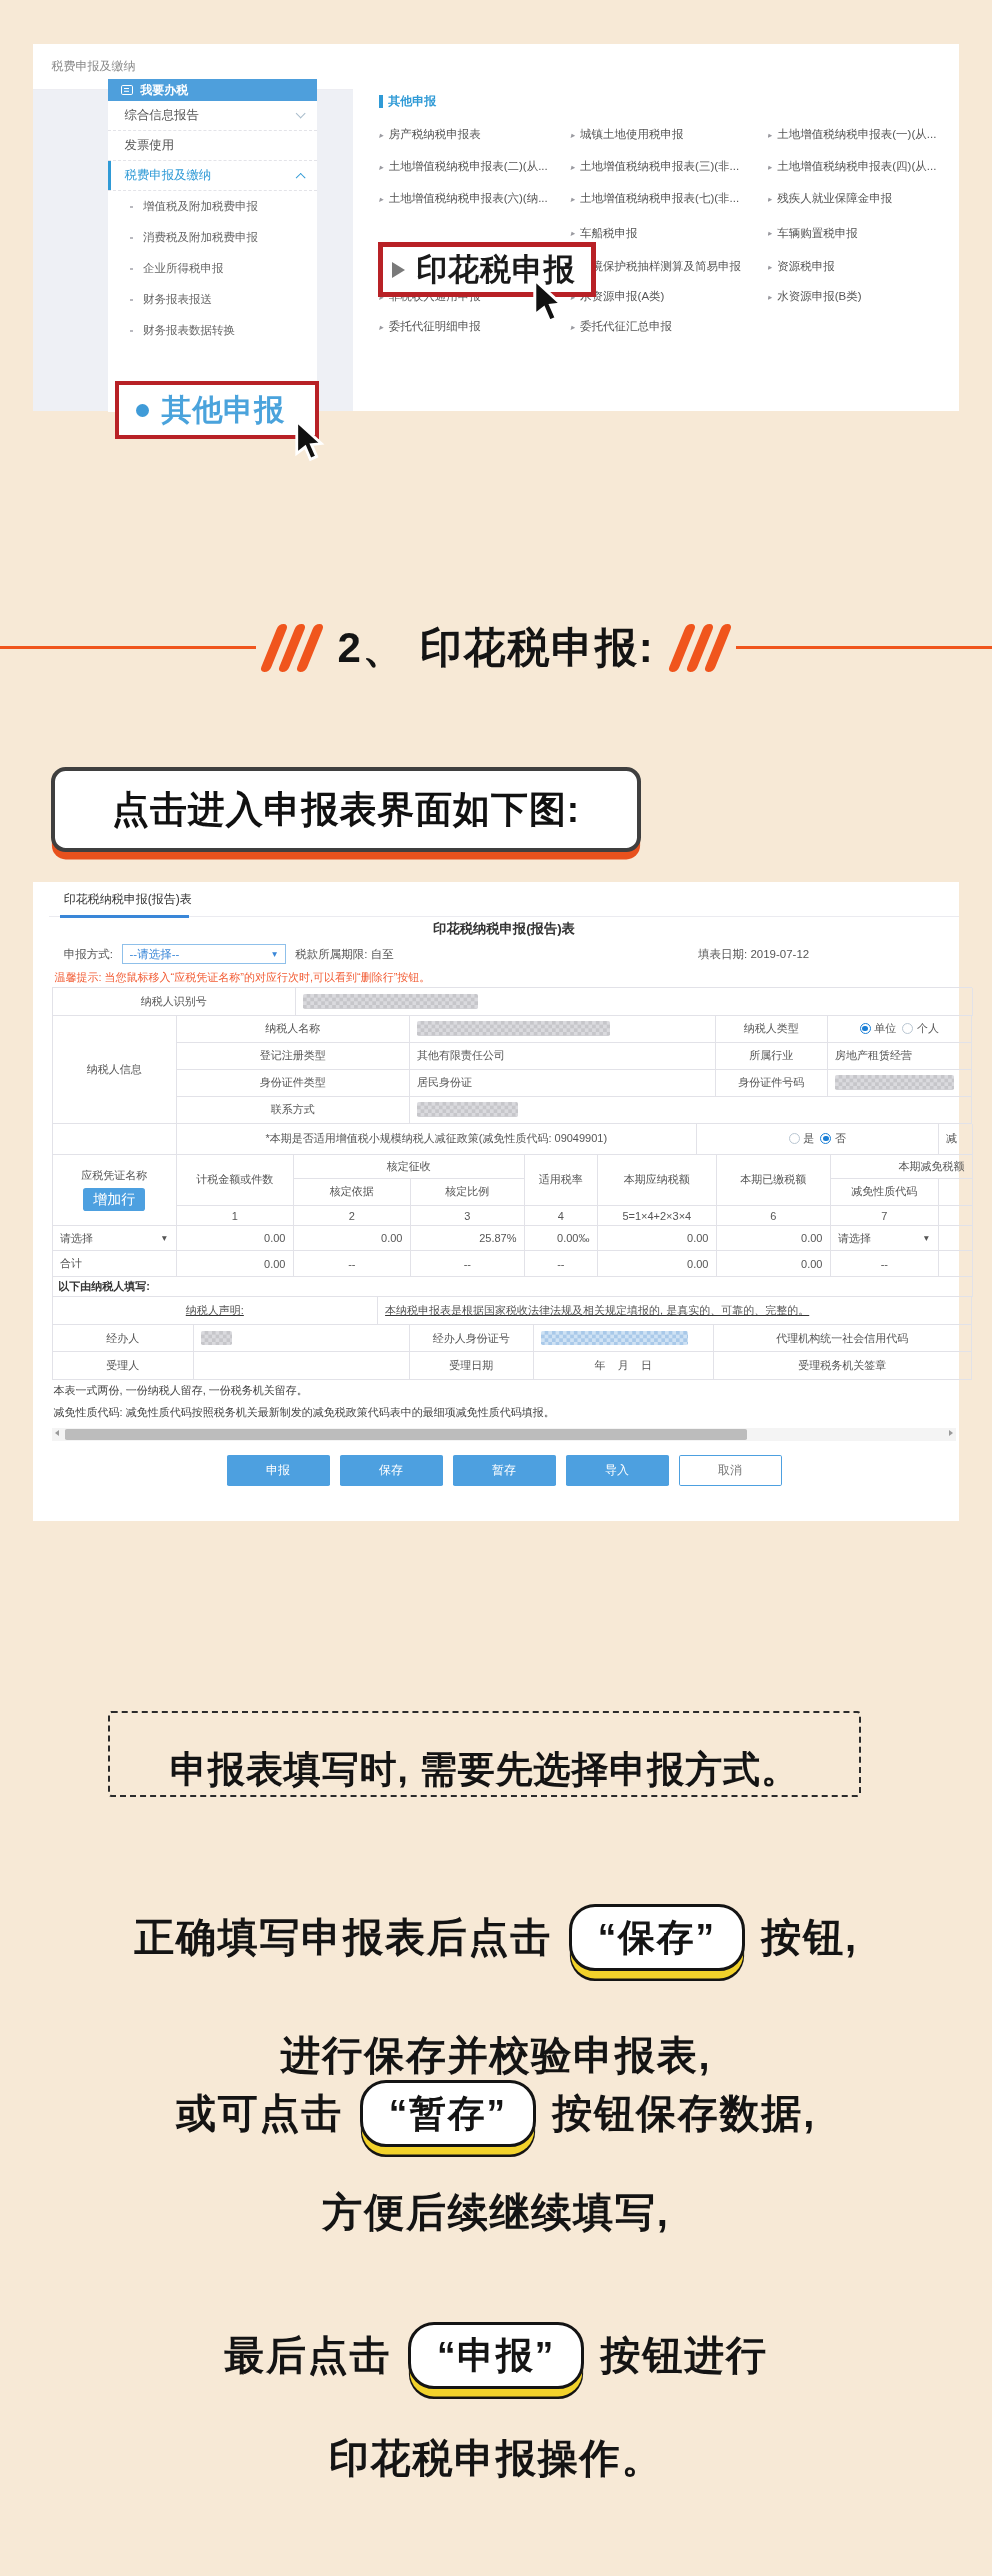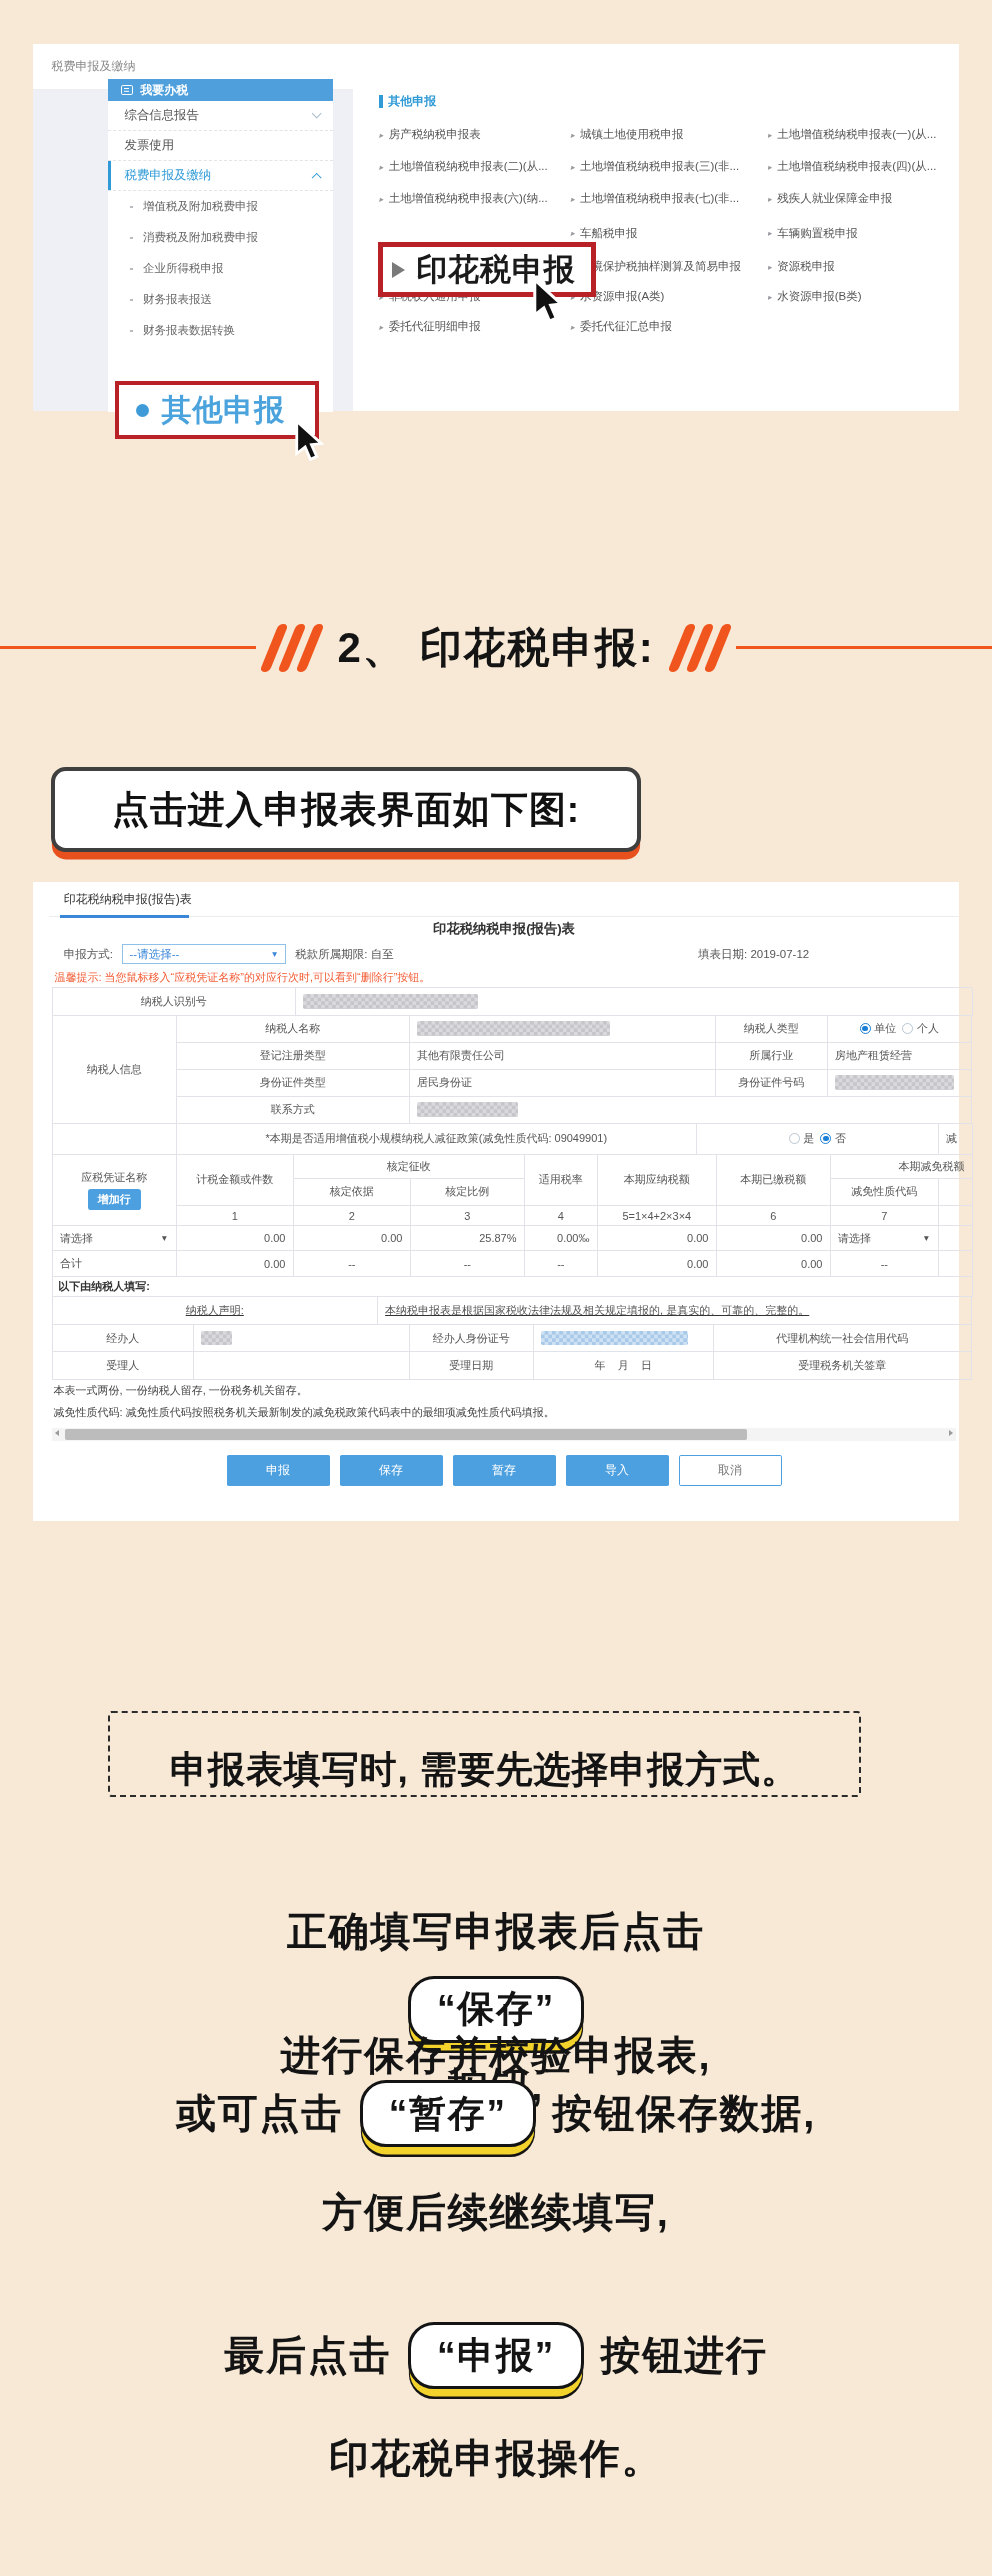--- a/index.html
+++ b/index.html
@@ -8,21 +8,21 @@
     height:2576px; position:relative; overflow:hidden;
     background:#f7e9d6;
     font-family:"Liberation Sans", sans-serif;
     color:#333;
   }
   
   .s1 { position:absolute; left:33px; top:44px; width:926px; height:367px; background:#fff; }
   .s1-topbar { height:46px; background:#fff; border-bottom:0.9px solid #ededf2; display:flex; align-items:center; padding-left:18.4px; }
   .s1-bc { font-size:12px; color:#8a8a8a; }
   .s1-body { position:absolute; left:0; top:46px; right:0; bottom:0; background:#eef0f5; }
-  .sidebar { position:absolute; left:75px; top:-11px; width:225px; height:333px; background:#fff; }
+  .sidebar { position:absolute; left:75px; top:-11px; width:209px; height:333px; background:#fff; }
   .sb-head { height:22px; background:#4e9fdc; color:#fff; display:flex; align-items:center; padding-left:13px; font-size:12px; font-weight:bold; gap:7.3px; }
   .sb-ic { width:12px; height:10px; border:1.4px solid #fff; border-radius:1.8px; position:relative; }
   .sb-ic:before { content:""; position:absolute; left:1.8px; top:1.8px; width:5.5px; height:1.4px; background:#fff; box-shadow:0 2.8px 0 #fff; }
   .sb-item { height:30px; display:flex; align-items:center; justify-content:space-between; padding:0 13px 0 16.5px; font-size:12.4px; color:#555; border-bottom:0.9px dashed #e3e3e8; position:relative; }
   .sb-item.active { color:#2f9ad6; }
   .sb-item.active:before { content:""; position:absolute; left:0; top:0; bottom:0; width:2.8px; background:#2f9ad6; }
   .chev { width:7.3px; height:7.3px; border-right:1.8px solid #a9bccb; border-bottom:1.8px solid #a9bccb; transform:rotate(45deg); margin-top:-2.8px; }
   .chev.up { border-color:#2f9ad6; transform:rotate(-135deg); margin-top:3.7px; }
   .sb-sub { height:31px; display:flex; align-items:center; padding-left:35px; font-size:11.5px; color:#666; position:relative; }
   .sb-sub:before { content:""; position:absolute; left:22px; top:14.7px; width:2.8px; height:2.8px; background:#b9b9bf; }
@@ -73,21 +73,21 @@
   .g-main { display:grid; grid-template-columns:124px 117px 117px 114px 73px 119px 114px 108px 34px; grid-template-rows:24px 27.6px 20px 25px 26px; }
   .g-band { display:grid; grid-template-columns:920px; grid-auto-rows:20px; }
   .g-band .c { justify-content:flex-start; padding-left:5.5px; font-weight:bold; color:#333; }
   .g-decl { display:grid; grid-template-columns:325px 594px; grid-auto-rows:27.6px;text-decoration:underline; }
   .g-agent { display:grid; grid-template-columns:141px 216px 124px 180px 258px; grid-auto-rows:27.6px; }
   .mosaic { width:138px; height:14.7px; background:conic-gradient(#c6c6ca 25%, #dadade 0 50%, #c6c6ca 0 75%, #dadade 0); background-size:7.3px 7.3px; border-radius:1.8px; }
   .mosaic.blue { background:conic-gradient(#a9c9e9 25%, #cfe2f4 0 50%, #a9c9e9 0 75%, #cfe2f4 0); background-size:7.3px 7.3px; }
   .radio { width:11px; height:11px; border-radius:50%; border:0.9px solid #b9c6d2; display:inline-block; vertical-align:-1.8px; margin-right:3.7px; background:#fff; }
   .radio.on { border-color:#1b7fd6; position:relative; }
   .radio.on:after { content:""; position:absolute; left:1.8px; top:1.8px; width:5.5px; height:5.5px; border-radius:50%; background:#1b7fd6; }
-  .addbtn { background:#4da0e0; color:#fff; font-size:11px; padding:2.8px 10px; border-radius:2.8px; border:none; margin-top:4.6px;font-weight:bold; }
+  .addbtn { background:#4da0e0; color:#fff; font-size:14px; padding:2.8px 10px; border-radius:2.8px; border:none; margin-top:4.6px; }
   .f-note { height:22px; display:flex; align-items:center; padding-left:4.6px; color:#444; font-size:11px; }
   .f-scroll { margin:3.7px 2.8px 0; height:13px; background:#f4f4f4; position:relative; }
   .f-thumb { position:absolute; left:13px; top:0.9px; width:682px; height:11px; background:#bcbcbc; border-radius:1.8px; }
   .f-sarr { position:absolute; top:2.8px; width:0; height:0; border-top:3.7px solid transparent; border-bottom:3.7px solid transparent; }
   .f-sarr.l { left:2.8px; border-right:4.6px solid #9a9a9a; }
   .f-sarr.r { right:2.8px; border-left:4.6px solid #9a9a9a; }
   .f-btns { margin-top:14.7px; display:flex; justify-content:center; gap:10px; }
   .f-btn { width:103px; height:31px; background:#4da0e0; color:#fff; font-size:12px; border:none; border-radius:1.8px; font-family:inherit; }
   .f-btn.ghost { background:#fff; border:0.9px solid #4da0e0; color:#777; }
   
@@ -429,21 +429,21 @@
     <button class="f-btn">暂存</button>
     <button class="f-btn">导入</button>
     <button class="f-btn ghost">取消</button>
   </div>
 </div>
 
 <div class="callout2">
   <span>申报表填写时, 需要先选择申报方式。</span>
 </div>
 
-<div class="iline" style="top:1904px;flex-direction:column;">
+<div class="iline" style="top:1904px;">
   <span>正确填写申报表后点击</span>
   <span class="pill">“保存”</span>
   <span>按钮,</span>
 </div>
 <div class="iline" style="top:2028px;">
   <span>进行保存并校验申报表,</span>
 </div>
 <div class="iline" style="top:2080px;">
   <span>或可点击</span>
   <span class="pill">“暂存”</span>

